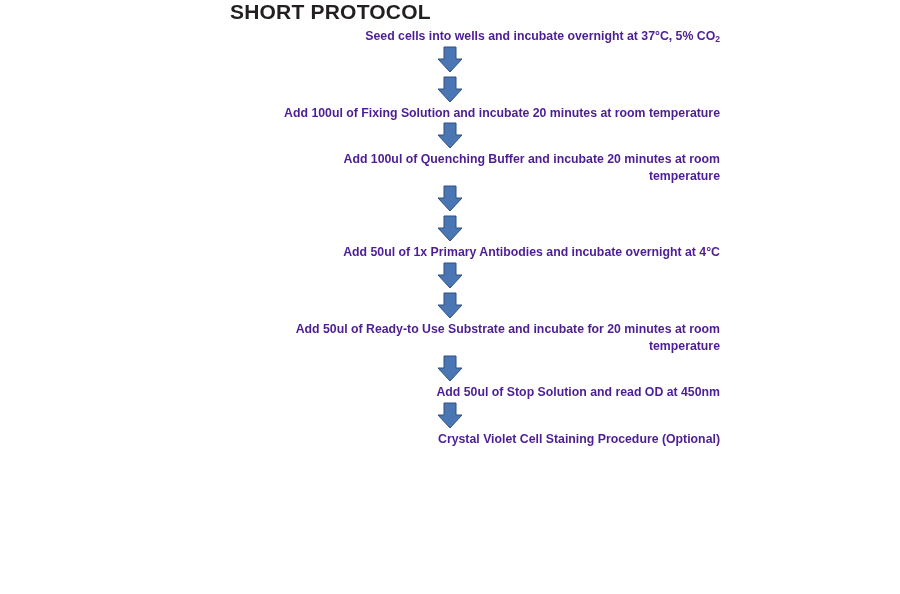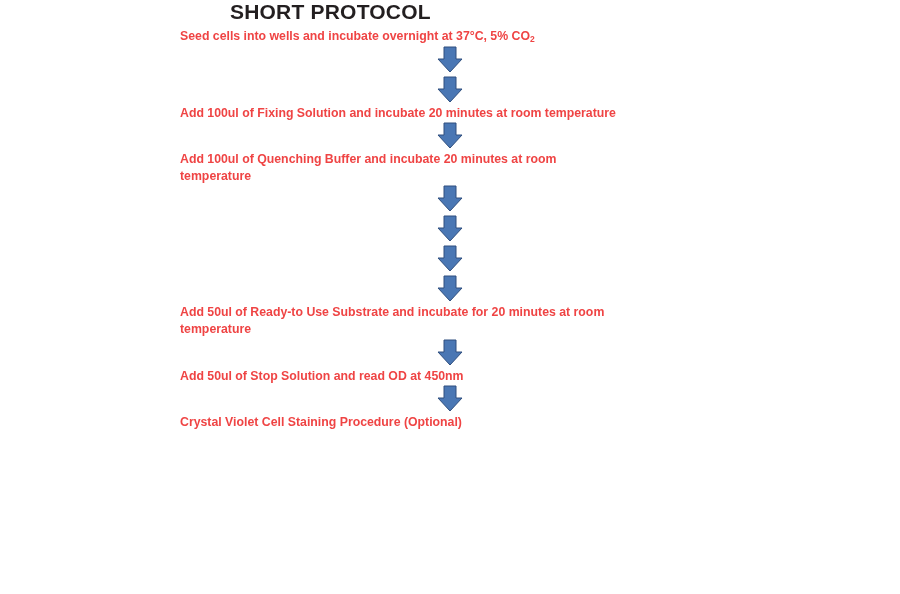--- a/index.html
+++ b/index.html
@@ -34,25 +34,25 @@
     position: absolute;
     left: 180px;
     top: 28px;
     width: 540px;
     display: flex;
     flex-direction: column;
     align-items: center;
   }
   .step {
     width: 540px;
-    text-align: left;
+    text-align: right;
     font-size: 12.3px;
     font-weight: bold;
     line-height: 1.35;
-    color: #ef4444;
+    color: #4c1d95;
     white-space: pre-line;
   }
   .arrow {
     width: 30px;
     height: 30px;
     display: block;
   }
   .arrow svg {
     display: block;
   }
@@ -91,20 +91,21 @@
       <span class="arrow">
         <svg width="30" height="30" viewBox="0 0 30 30">
           <polygon points="9,2 21,2 21,14 27,14 15,27 3,14 9,14" fill="#4a77b4" stroke="#2f4f7f" stroke-width="1"></polygon>
         </svg>
       </span>
       <span class="arrow">
         <svg width="30" height="30" viewBox="0 0 30 30">
           <polygon points="9,2 21,2 21,14 27,14 15,27 3,14 9,14" fill="#4a77b4" stroke="#2f4f7f" stroke-width="1"></polygon>
         </svg>
       </span>
+      <div class="step">Add 50ul of 1x Primary Antibodies and incubate overnight at 4°C</div>
       <span class="arrow">
         <svg width="30" height="30" viewBox="0 0 30 30">
           <polygon points="9,2 21,2 21,14 27,14 15,27 3,14 9,14" fill="#4a77b4" stroke="#2f4f7f" stroke-width="1"></polygon>
         </svg>
       </span>
       <span class="arrow">
         <svg width="30" height="30" viewBox="0 0 30 30">
           <polygon points="9,2 21,2 21,14 27,14 15,27 3,14 9,14" fill="#4a77b4" stroke="#2f4f7f" stroke-width="1"></polygon>
         </svg>
       </span>

